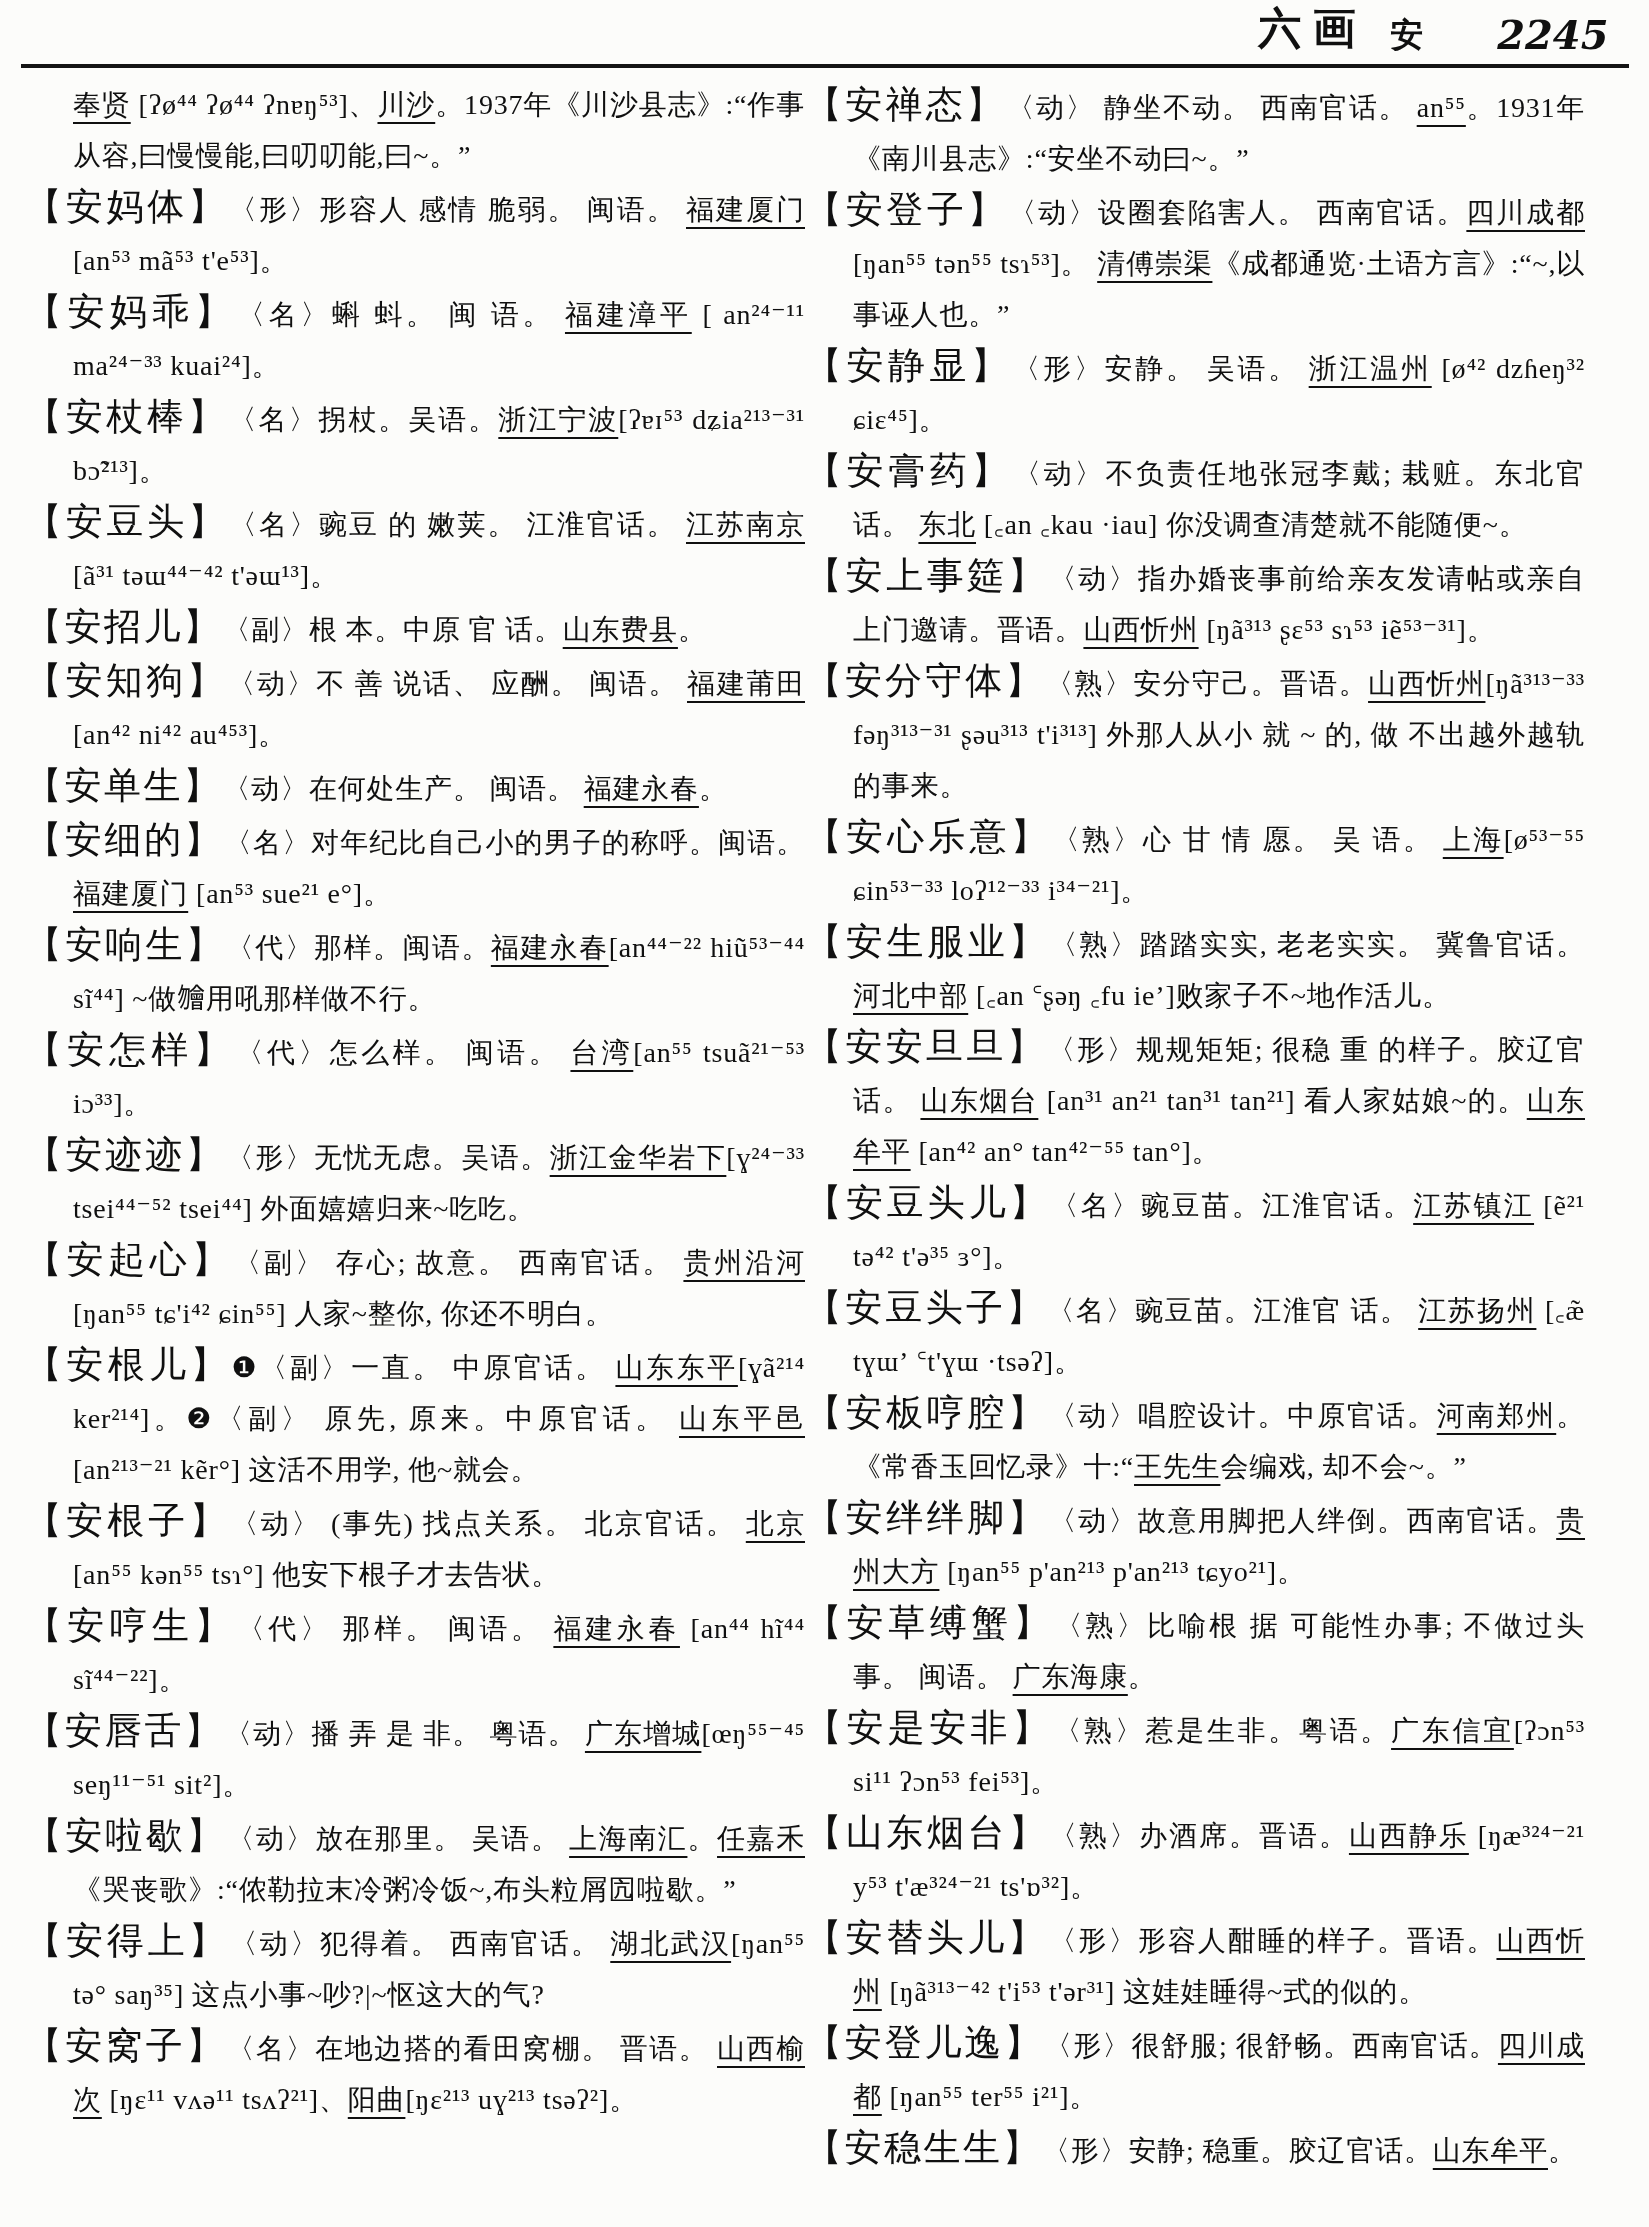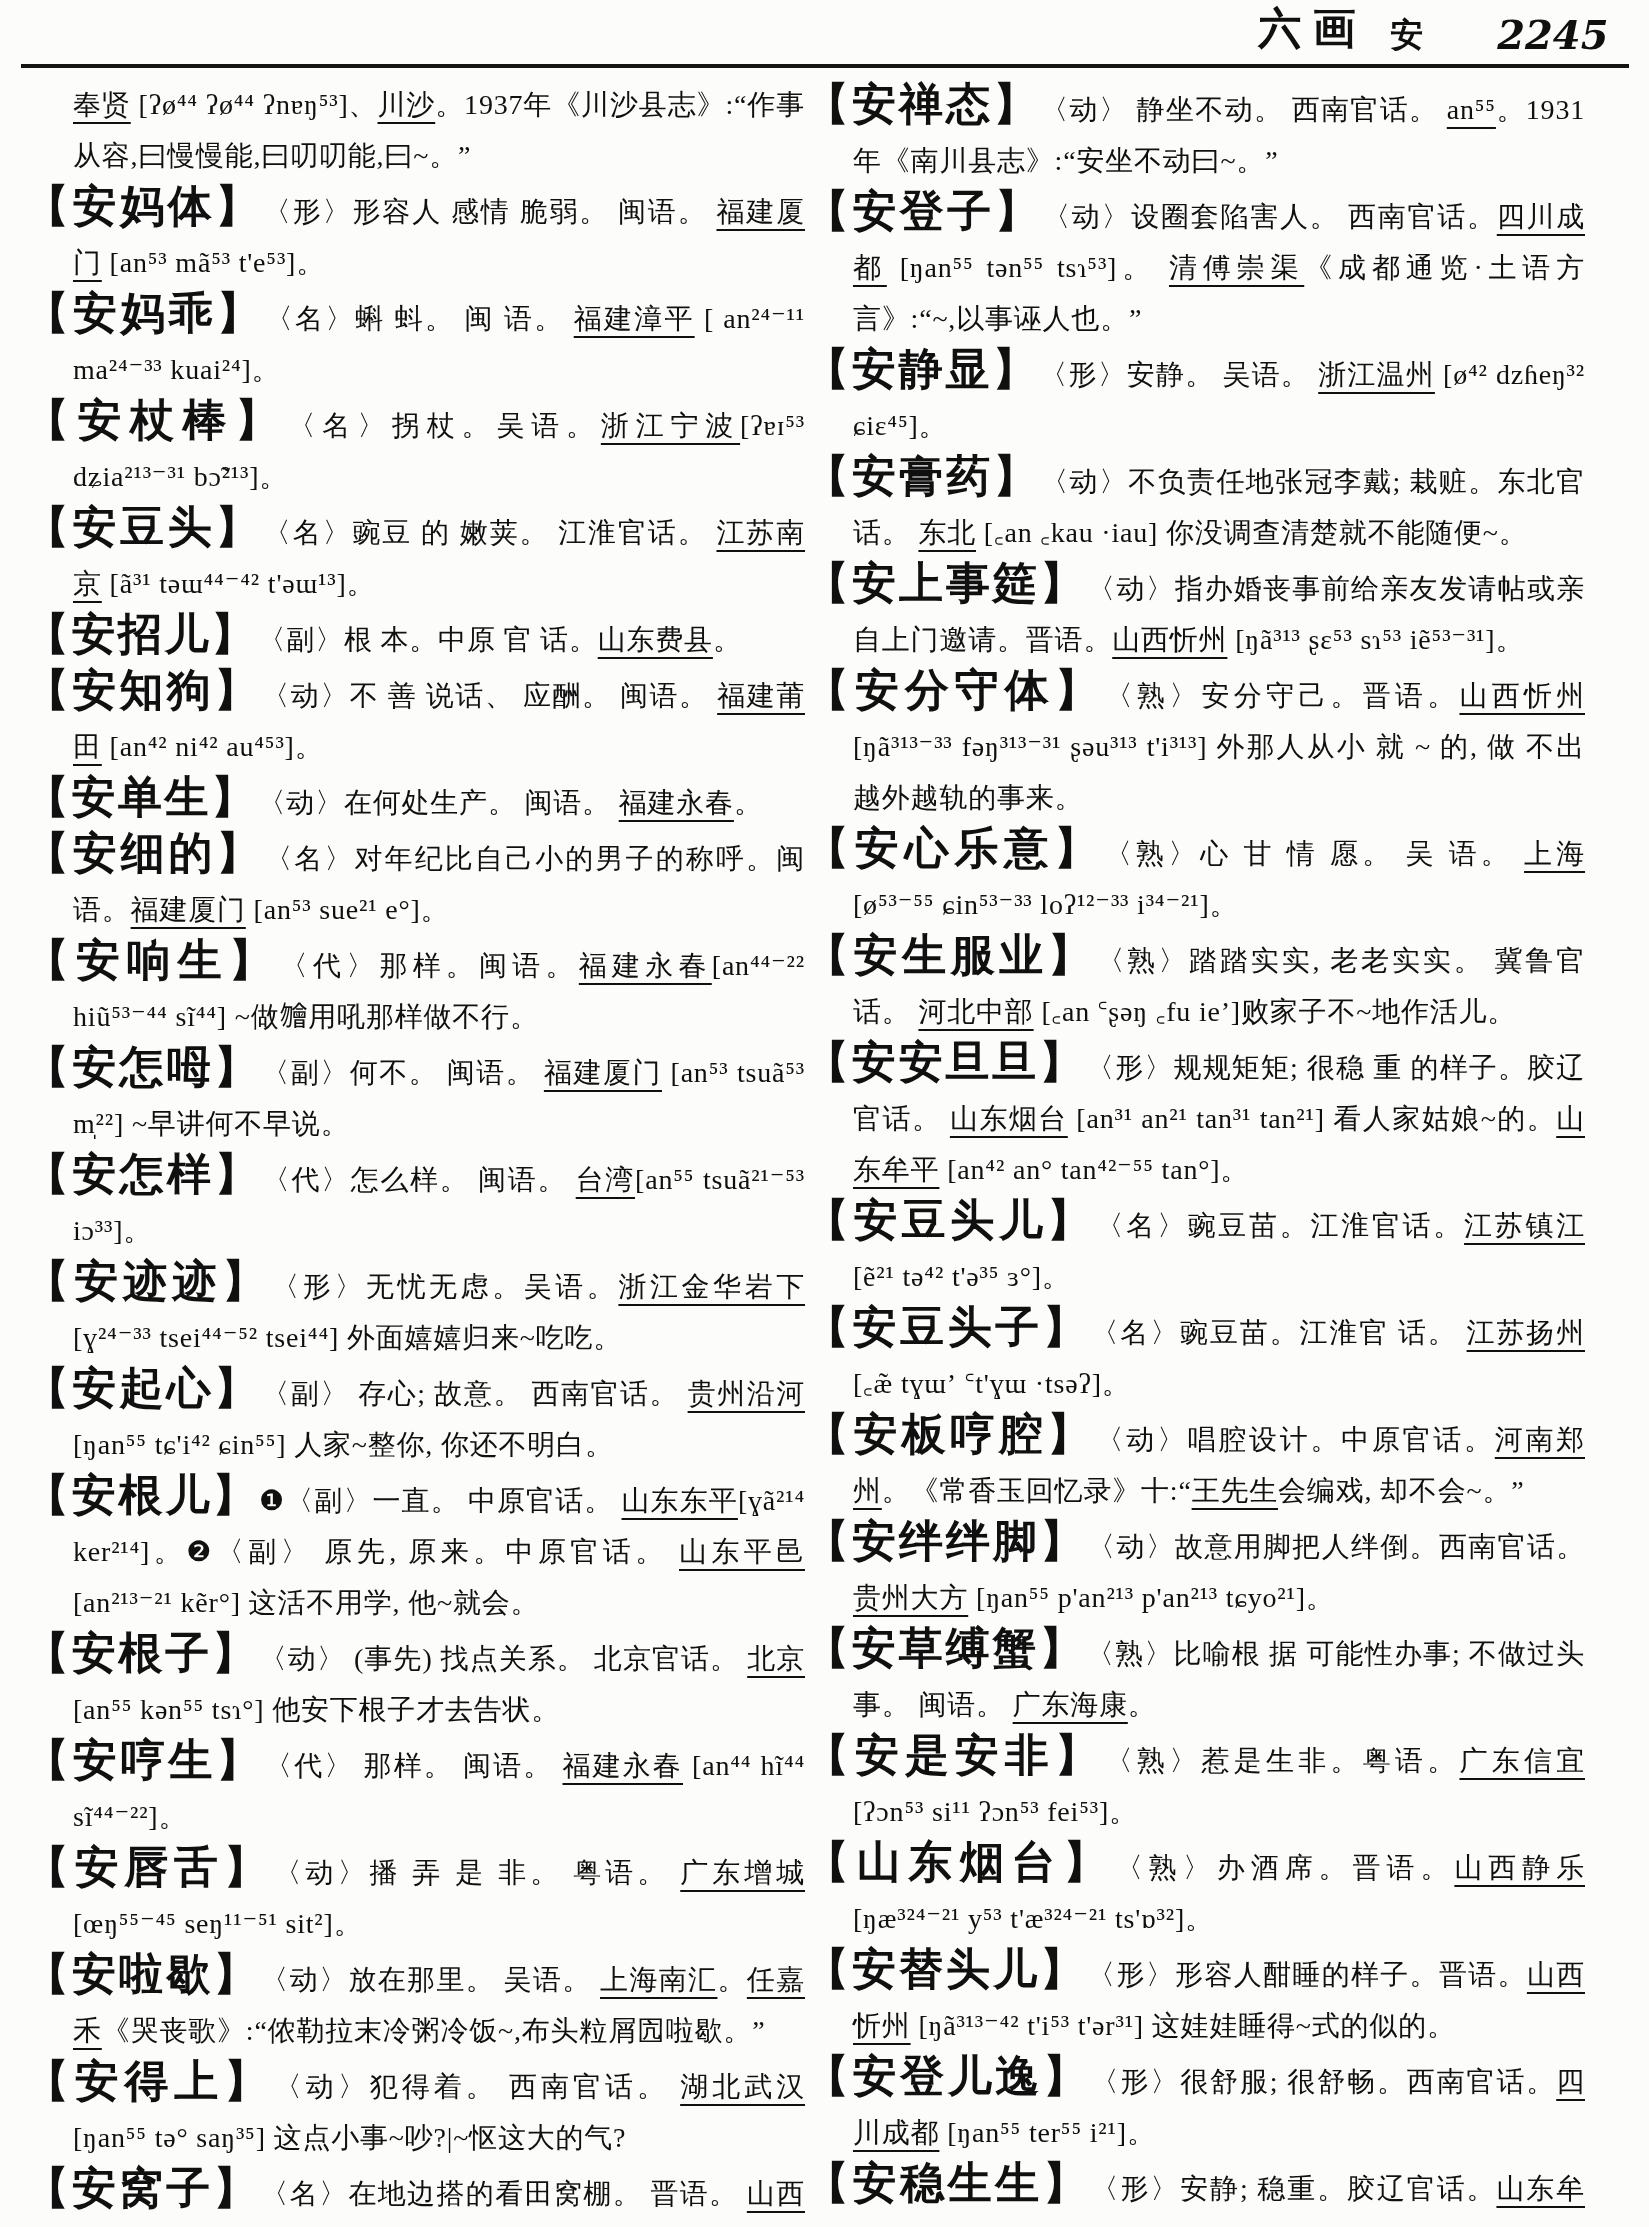--- a/index.html
+++ b/index.html
@@ -27,21 +27,21 @@
   }
   .col{width:780px;overflow:hidden;}
   .entry{
     font-size:28px;line-height:51px;
     text-align:justify;
     padding-left:48px;text-indent:-48px;
     letter-spacing:0.8px;
   }
   .entry.cont{text-indent:0;}
   .hw{
-    font-weight:bold;font-size:44px;letter-spacing:2.5px;
+    font-weight:normal;font-size:37px;letter-spacing:2.5px;
   }
   .useg{
     text-decoration:underline;
     text-underline-offset:8.2px;
     text-decoration-thickness:2.1px;
   }
   .tseg{}
 </style>
 </head>
 <body>
@@ -58,21 +58,20 @@
         <div class="entry cont"><span class="useg">奉贤</span><span class="tseg"> [ʔø⁴⁴ ʔø⁴⁴ ʔnɐŋ⁵³]、</span><span class="useg">川沙</span><span class="tseg">。1937年《川沙县志》:“作事从容,曰慢慢能,曰叨叨能,曰~。”</span></div>
         <div class="entry"><span class="hw">【安妈体】</span><span class="tseg">〈形〉形容人 感情 脆弱。 闽语。 </span><span class="useg">福建厦门</span><span class="tseg"> [an⁵³ mã⁵³ t'e⁵³]。</span></div>
         <div class="entry"><span class="hw">【安妈乖】</span><span class="tseg">〈名〉蝌 蚪。 闽 语。 </span><span class="useg">福建漳平</span><span class="tseg"> [ an²⁴⁻¹¹ ma²⁴⁻³³ kuai²⁴]。</span></div>
         <div class="entry"><span class="hw">【安杖棒】</span><span class="tseg">〈名〉拐杖。吴语。</span><span class="useg">浙江宁波</span><span class="tseg">[ʔɐɪ⁵³ dʑia²¹³⁻³¹ bɔ̃²¹³]。</span></div>
         <div class="entry"><span class="hw">【安豆头】</span><span class="tseg">〈名〉豌豆 的 嫩荚。 江淮官话。 </span><span class="useg">江苏南京</span><span class="tseg"> [ã³¹ təɯ⁴⁴⁻⁴² t'əɯ¹³]。</span></div>
         <div class="entry"><span class="hw">【安招儿】</span><span class="tseg">〈副〉根 本。中原 官 话。</span><span class="useg">山东费县</span><span class="tseg">。</span></div>
         <div class="entry"><span class="hw">【安知狗】</span><span class="tseg">〈动〉不 善 说话、 应酬。 闽语。 </span><span class="useg">福建莆田</span><span class="tseg"> [an⁴² ni⁴² au⁴⁵³]。</span></div>
         <div class="entry"><span class="hw">【安单生】</span><span class="tseg">〈动〉在何处生产。 闽语。 </span><span class="useg">福建永春</span><span class="tseg">。</span></div>
         <div class="entry"><span class="hw">【安细的】</span><span class="tseg">〈名〉对年纪比自己小的男子的称呼。闽语。</span><span class="useg">福建厦门</span><span class="tseg"> [an⁵³ sue²¹ e°]。</span></div>
         <div class="entry"><span class="hw">【安响生】</span><span class="tseg">〈代〉那样。闽语。</span><span class="useg">福建永春</span><span class="tseg">[an⁴⁴⁻²² hiũ⁵³⁻⁴⁴ sĩ⁴⁴] ~做𣍐用吼那样做不行。</span></div>
-        <div class="entry"><span class="hw">【安怎呣】</span><span class="tseg">〈副〉何不。 闽语。 </span><span class="useg">福建厦门</span><span class="tseg"> [an⁵³ tsuã⁵³ m̩²²] ~早讲何不早说。</span></div>
         <div class="entry"><span class="hw">【安怎样】</span><span class="tseg">〈代〉怎么样。 闽语。 </span><span class="useg">台湾</span><span class="tseg">[an⁵⁵ tsuã²¹⁻⁵³ iɔ³³]。</span></div>
         <div class="entry"><span class="hw">【安迹迹】</span><span class="tseg">〈形〉无忧无虑。吴语。</span><span class="useg">浙江金华岩下</span><span class="tseg">[ɣ²⁴⁻³³ tsei⁴⁴⁻⁵² tsei⁴⁴] 外面嬉嬉归来~吃吃。</span></div>
         <div class="entry"><span class="hw">【安起心】</span><span class="tseg">〈副〉 存心; 故意。 西南官话。 </span><span class="useg">贵州沿河</span><span class="tseg"> [ŋan⁵⁵ tɕ'i⁴² ɕin⁵⁵] 人家~整你, 你还不明白。</span></div>
         <div class="entry"><span class="hw">【安根儿】</span><span class="tseg">❶〈副〉一直。 中原官话。 </span><span class="useg">山东东平</span><span class="tseg">[ɣã²¹⁴ ker²¹⁴]。❷〈副〉 原先, 原来。中原官话。 </span><span class="useg">山东平邑</span><span class="tseg"> [an²¹³⁻²¹ kẽr°] 这活不用学, 他~就会。</span></div>
         <div class="entry"><span class="hw">【安根子】</span><span class="tseg">〈动〉 (事先) 找点关系。 北京官话。 </span><span class="useg">北京</span><span class="tseg"> [an⁵⁵ kən⁵⁵ tsɿ°] 他安下根子才去告状。</span></div>
         <div class="entry"><span class="hw">【安哼生】</span><span class="tseg">〈代〉 那样。 闽语。 </span><span class="useg">福建永春</span><span class="tseg"> [an⁴⁴ hĩ⁴⁴ sĩ⁴⁴⁻²²]。</span></div>
         <div class="entry"><span class="hw">【安唇舌】</span><span class="tseg">〈动〉播 弄 是 非。 粤语。 </span><span class="useg">广东增城</span><span class="tseg">[œŋ⁵⁵⁻⁴⁵ seŋ¹¹⁻⁵¹ sit²]。</span></div>
         <div class="entry"><span class="hw">【安啦歇】</span><span class="tseg">〈动〉放在那里。 吴语。 </span><span class="useg">上海南汇</span><span class="tseg">。</span><span class="useg">任嘉禾</span><span class="tseg">《哭丧歌》:“侬勒拉末冷粥冷饭~,布头粒屑囥啦歇。”</span></div>
         <div class="entry"><span class="hw">【安得上】</span><span class="tseg">〈动〉犯得着。 西南官话。 </span><span class="useg">湖北武汉</span><span class="tseg">[ŋan⁵⁵ tə° saŋ³⁵] 这点小事~吵?|~怄这大的气?</span></div>
         <div class="entry"><span class="hw">【安窝子】</span><span class="tseg">〈名〉在地边搭的看田窝棚。 晋语。 </span><span class="useg">山西榆次</span><span class="tseg"> [ŋɛ¹¹ vʌə¹¹ tsʌʔ²¹]、</span><span class="useg">阳曲</span><span class="tseg">[ŋɛ²¹³ uɣ²¹³ tsəʔ²]。</span></div>

